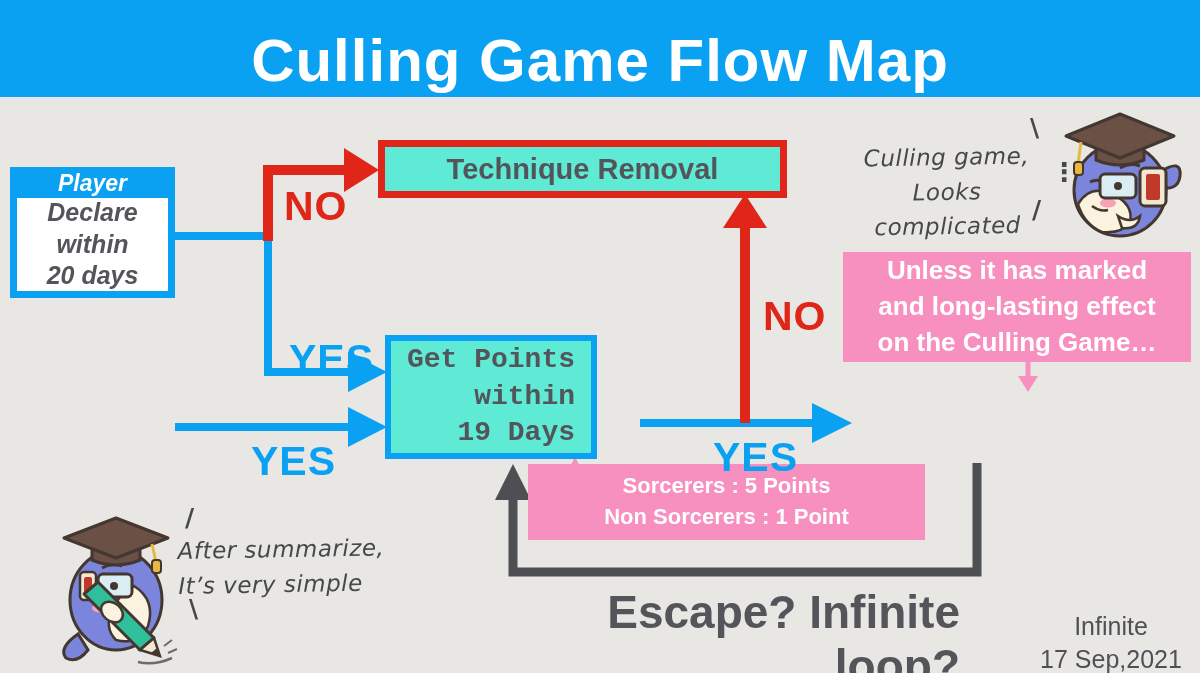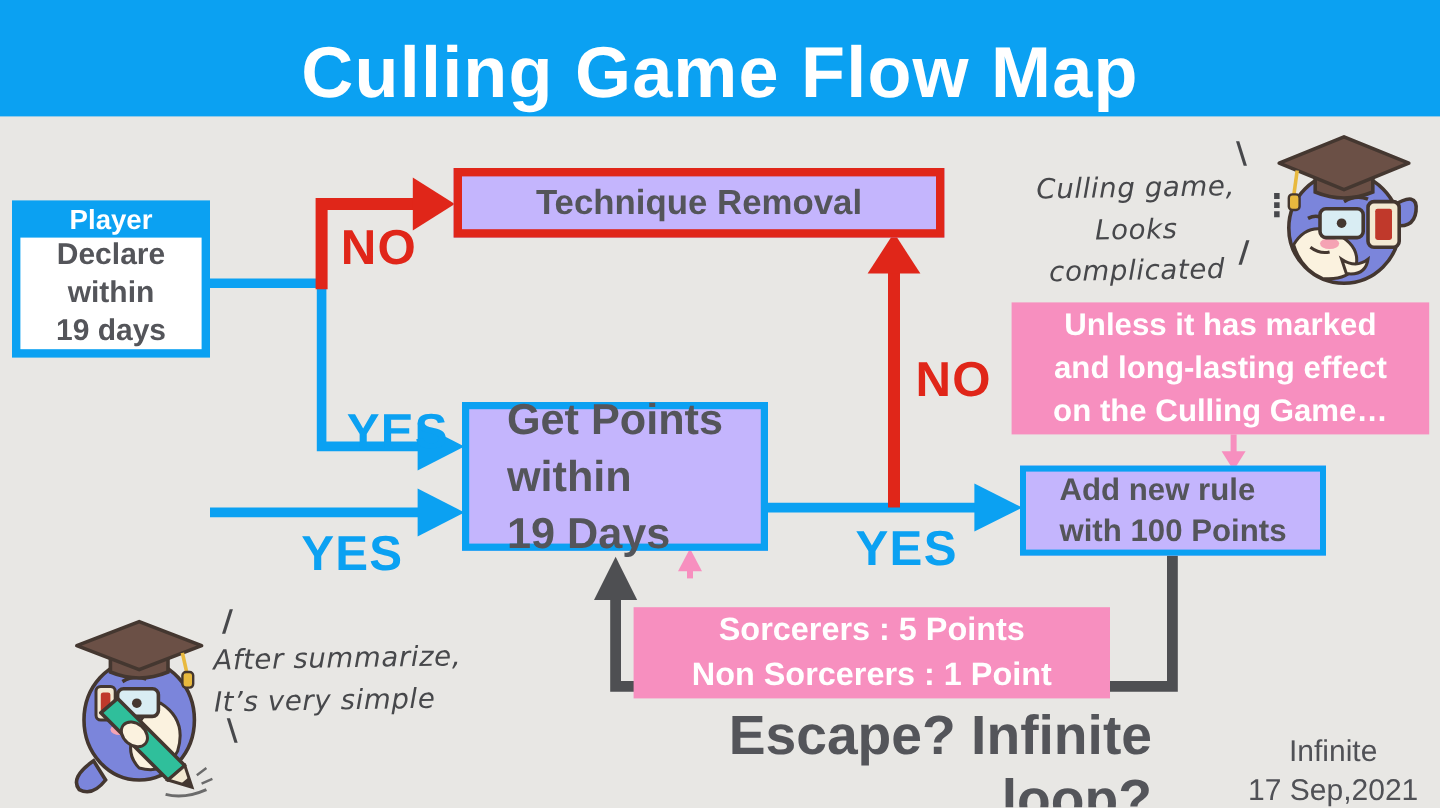--- a/index.html
+++ b/index.html
@@ -18,45 +18,45 @@
   }
   
   .titlebar{position:absolute;left:0;top:0;width:1200px;height:97px;background:var(--blue);}
   .titlebar h1{
     margin:12px;text-align:center;line-height:97px;font-size:60px;font-weight:bold;color:#fff;
     letter-spacing:1px;
   }
   
   .arrows{position:absolute;left:0;top:0;pointer-events:none;}
   
-  .tag-box{position:absolute;background:var(--blue);box-sizing:border-box;}
+  .tag-box{position:absolute;background:var(--blue);box-sizing:border-box;font-style:italic;}
   .tag-box .head{color:#fff;font-weight:bold;font-size:23px;text-align:center;height:31px;line-height:33px;}
   .tag-box .body{
     position:absolute;left:7px;right:7px;top:31px;bottom:7px;background:#fff;
     display:flex;align-items:center;justify-content:center;text-align:center;
     font-weight:bold;font-size:25px;line-height:1.26;color:var(--txt);white-space:pre-line;
   }
   #box-player{left:10px;top:167px;width:165px;height:131px;}
   #box-nonplayer{left:10px;top:372px;width:165px;height:103px;}
   
   .outline-box{
-    position:absolute;background:#c4b5fd;box-sizing:border-box;
-    display:flex;align-items:center;justify-content:center;text-align:left;
+    position:absolute;background:#5eead4;box-sizing:border-box;
+    display:flex;align-items:center;justify-content:center;text-align:right;
     font-weight:bold;color:var(--txt);white-space:pre-line;
   }
   #box-technique{left:378px;top:140px;width:409px;height:58px;border:7px solid var(--red);font-size:29px;}
-  #box-getpoints{left:385px;top:335px;width:255px;height:124px;border:6px solid var(--blue);font-size:36px;line-height:1.32;}
+  #box-getpoints{left:385px;top:335px;width:212px;height:124px;border:6px solid var(--blue);font-size:28px;line-height:1.32;font-family:Liberation Mono, monospace;}
   #box-addrule{left:850px;top:388px;width:255px;height:75px;border:5px solid var(--blue);font-size:26px;line-height:1.3;}
   
   .pink-note{
     position:absolute;background:var(--pink);color:#fff;font-weight:bold;
     display:flex;align-items:center;justify-content:center;text-align:center;white-space:pre-line;
   }
   #note-unless{left:843px;top:252px;width:348px;height:110px;font-size:26px;line-height:1.38;}
-  #note-points{left:528px;top:506px;width:397px;height:76px;font-size:27px;line-height:1.4;}
+  #note-points{left:528px;top:464px;width:397px;height:76px;font-size:22px;line-height:1.4;}
   
   .edge-label{position:absolute;font-weight:bold;font-size:41px;letter-spacing:1px;}
   .edge-label.blue{color:var(--blue);}
   .edge-label.red{color:var(--red);}
   #lbl-no-technique{left:284px;top:183px;}
   #lbl-yes-declare{left:289px;top:336px;}
   #lbl-yes-barrier{left:251px;top:438px;}
   #lbl-yes-rule{left:713px;top:434px;}
   #lbl-no-rule{left:763px;top:293px;}
   
@@ -127,32 +127,30 @@
     <g fill="#F78FBF">
       <polygon points="1018,376 1038,376 1028,392"></polygon>
       <polygon points="565,476 585,476 575,457"></polygon>
     </g>
   </svg>
 
   <div class="tag-box" id="box-player">
     <div class="head">Player</div>
     <div class="body">Declare
 within
-19 days</div>
+20 days</div>
   </div>
 
 
   <div class="outline-box" id="box-technique">Technique Removal</div>
 
   <div class="outline-box" id="box-getpoints">Get Points
 within
 19 Days</div>
 
-  <div class="outline-box" id="box-addrule">Add new rule
-with 100 Points</div>
 
   <div class="pink-note" id="note-unless">Unless it has marked
 and long-lasting effect
 on the Culling Game…</div>
   <div class="pink-note" id="note-points">Sorcerers : 5 Points
 Non Sorcerers : 1 Point</div>
 
   <div class="edge-label red" id="lbl-no-technique">NO</div>
   <div class="edge-label blue" id="lbl-yes-declare">YES</div>
   <div class="edge-label blue" id="lbl-yes-barrier">YES</div>

